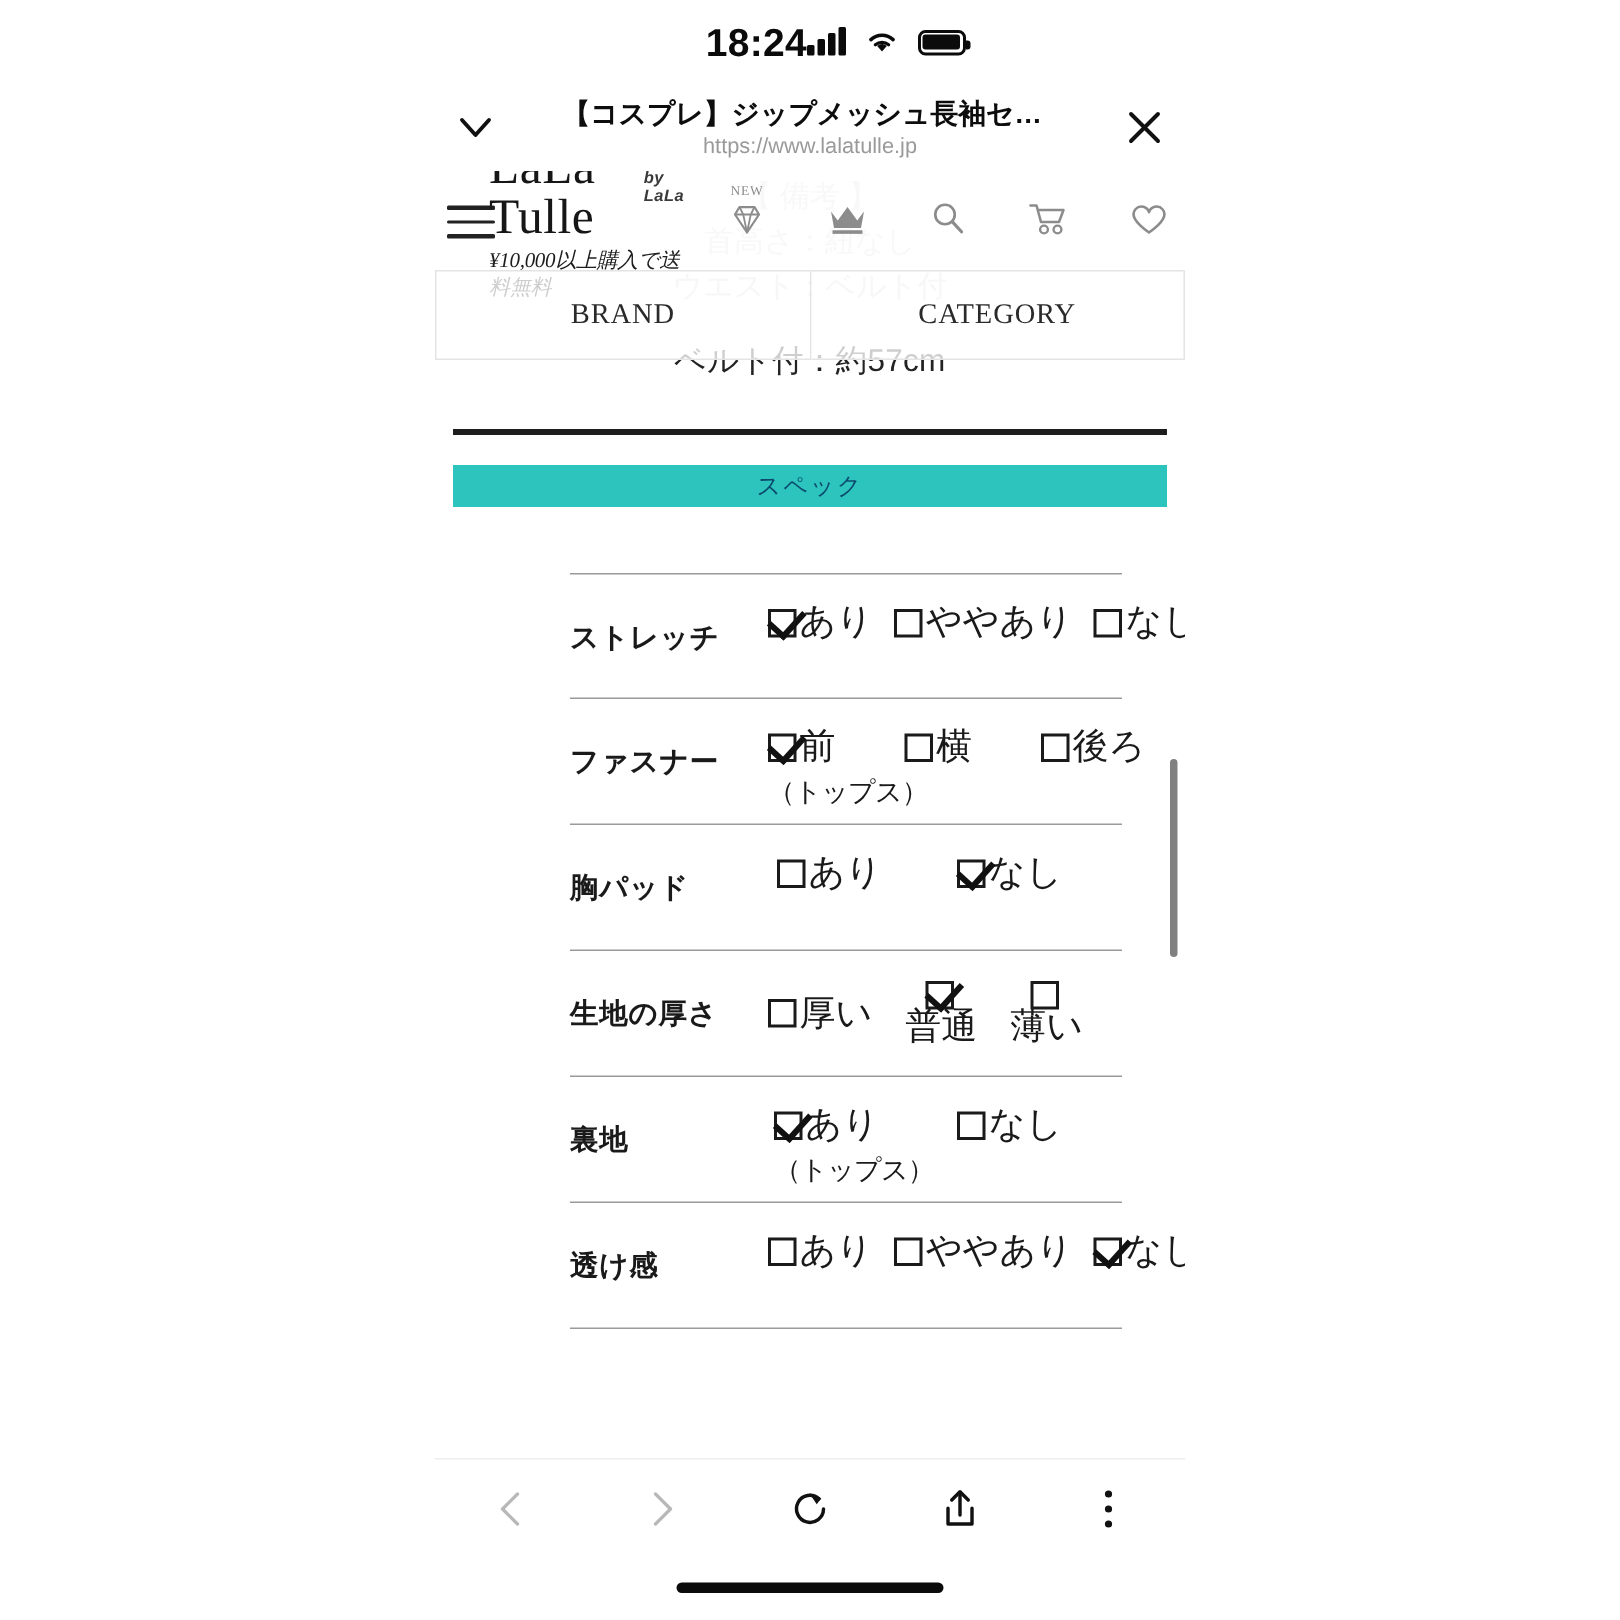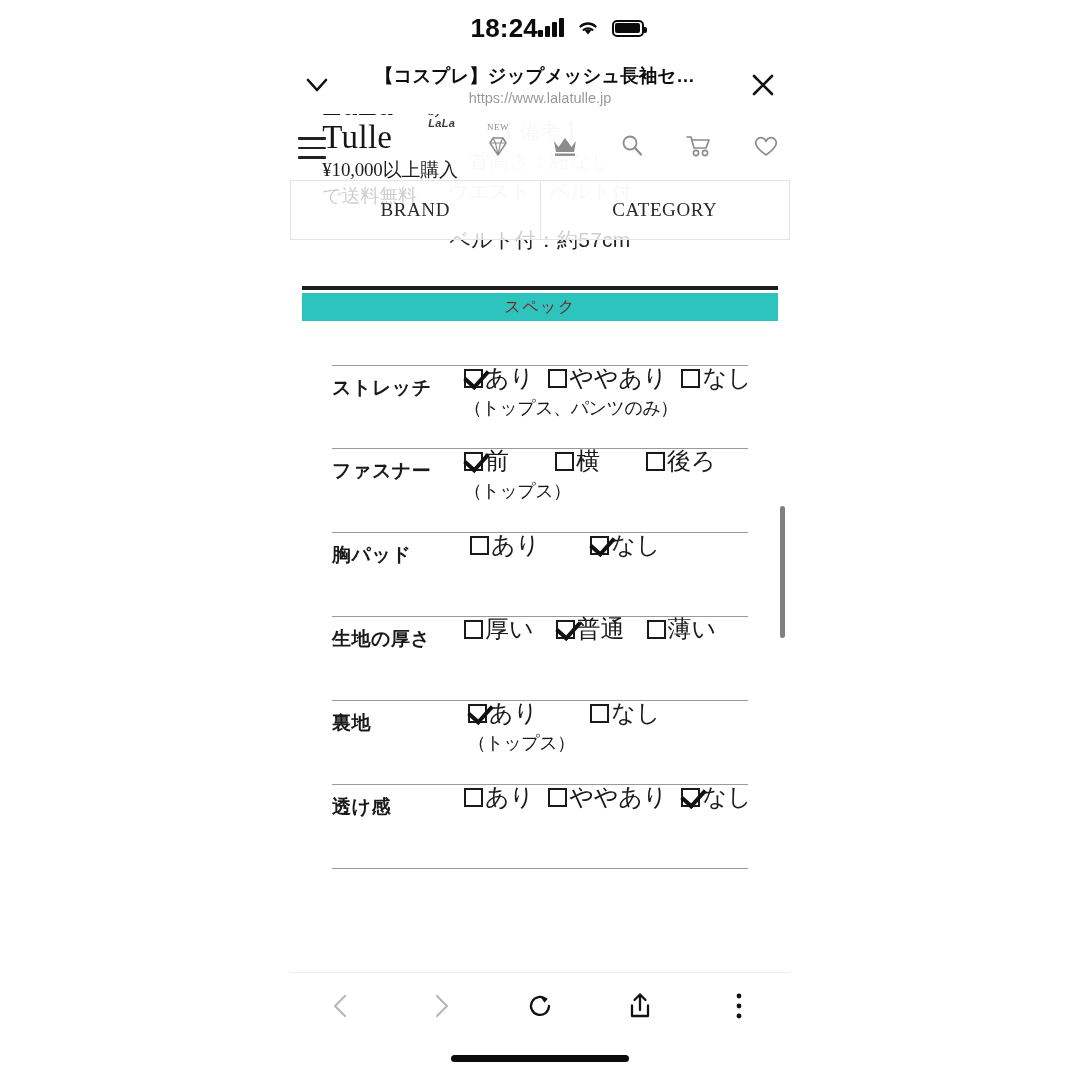--- a/index.html
+++ b/index.html
@@ -100,21 +100,21 @@
   .brand-name {
     font-family: "Liberation Serif", "DejaVu Serif", serif;
     font-size: 33px; color: #161616; letter-spacing: 0.3px; line-height: 1;
   }
   .brand-sub {
     font-size: 11px; color: #3a3a3a; margin-left: 5px; font-weight: bold;
     font-style: italic; letter-spacing: 0.3px;
   }
   .brand-ship {
     font-family: "Liberation Serif", "DejaVu Serif", serif;
-    font-size: 19px; color: #1d1d1d; margin-top: 3px; letter-spacing: -0.2px;
+    font-size: 14px; color: #1d1d1d; margin-top: 3px; letter-spacing: -0.2px; font-style: italic;
   }
   .hdr-icons {
     margin-left: auto; margin-right: 10px; display: flex;
     align-items: center; gap: 13px;
   }
   .hdr-icons .ico { cursor: pointer; display: block; position: relative; margin-left: 27px; }
   .newtag {
     position: absolute; top: -11px; left: 50%; transform: translateX(-50%);
     font-family: "Liberation Serif", "DejaVu Serif", serif;
     font-size: 9px; color: #8c8c8c; letter-spacing: 0.5px; white-space: nowrap;
@@ -138,29 +138,30 @@
   .measure-line {
     text-align: center; font-size: 21px; color: #232323; letter-spacing: 0.2px;
     margin-top: 6px;
   }
 
   
   .spec-wrap { margin-top: 32px; padding: 0 12px; }
   .spec-rule { height: 4px; background: #1d1d1d; }
   .spec-banner {
     height: 28px; display: flex; align-items: center; justify-content: center;
-    color: #7f1d1d; font-size: 16px; letter-spacing: 1.5px; margin-top: 3px;
+    color: #0c4a6e; font-size: 16px; letter-spacing: 1.5px; margin-top: 20px;
   }
 
   
   .spec-table { margin: 44px 42px 0 42px; }
   .srow {
     border-bottom: 1px solid #9a9a9a;
     display: flex; align-items: flex-start; min-height: 84px;
-    padding-top: 0;
+    padding-top: 20px;
+    margin-left: 48px;
   }
   .srow:first-child { border-top: 1px solid #9a9a9a; }
   .slabel {
     width: 118px; flex-shrink: 0; font-size: 19px; font-weight: bold;
     color: #1a1a1a; letter-spacing: 0.5px; padding-top: 9px;
   }
   .sopts { flex: 1; }
   .sopt-row { display: flex; align-items: center; }
   .sopt {
     display: flex; align-items: center; font-size: 24px; color: #1a1a1a;
@@ -176,21 +177,21 @@
     left: 3px; top: -6px; width: 11px; height: 19px;
     border: solid #111; border-width: 0 4px 4px 0;
     transform: rotate(42deg);
   }
   .snote { font-size: 18px; color: #1a1a1a; margin-top: 6px; letter-spacing: -0.5px; }
 
   
   .gap-a .sopt + .sopt { margin-left: 14px; }
   .gap-b .sopt + .sopt { margin-left: 46px; }
   .gap-c .sopt + .sopt { margin-left: 50px; }
-  .gap-d .sopt + .sopt { margin-left: 22px; }
+  .gap-d .sopt + .sopt { margin-left: 22px; flex-direction: column; }
   .gap-e .sopt + .sopt { margin-left: 52px; }
   .indent-1 { padding-left: 14px; }
   .indent-2 { padding-left: 20px; }
   .indent-3 { padding-left: 18px; }
 
   
   .pagescroll {
     position: absolute; right: 5px; top: 392px;
     width: 5px; height: 132px; background: #808080; border-radius: 3px;
     z-index: 5;
@@ -333,21 +334,20 @@
                 </span>
                 <span class="sopt">
                   <span class="cbox"></span>
                   <span>ややあり</span>
                 </span>
                 <span class="sopt">
                   <span class="cbox"></span>
                   <span>なし</span>
                 </span>
               </div>
-              <div class="snote">（トップス、パンツのみ）</div>
             </div>
           </div>
           <div class="srow">
             <div class="slabel">ファスナー</div>
             <div class="sopts indent-1">
               <div class="sopt-row gap-b">
                 <span class="sopt">
                   <span class="cbox checked"></span>
                   <span>前</span>
                 </span>

